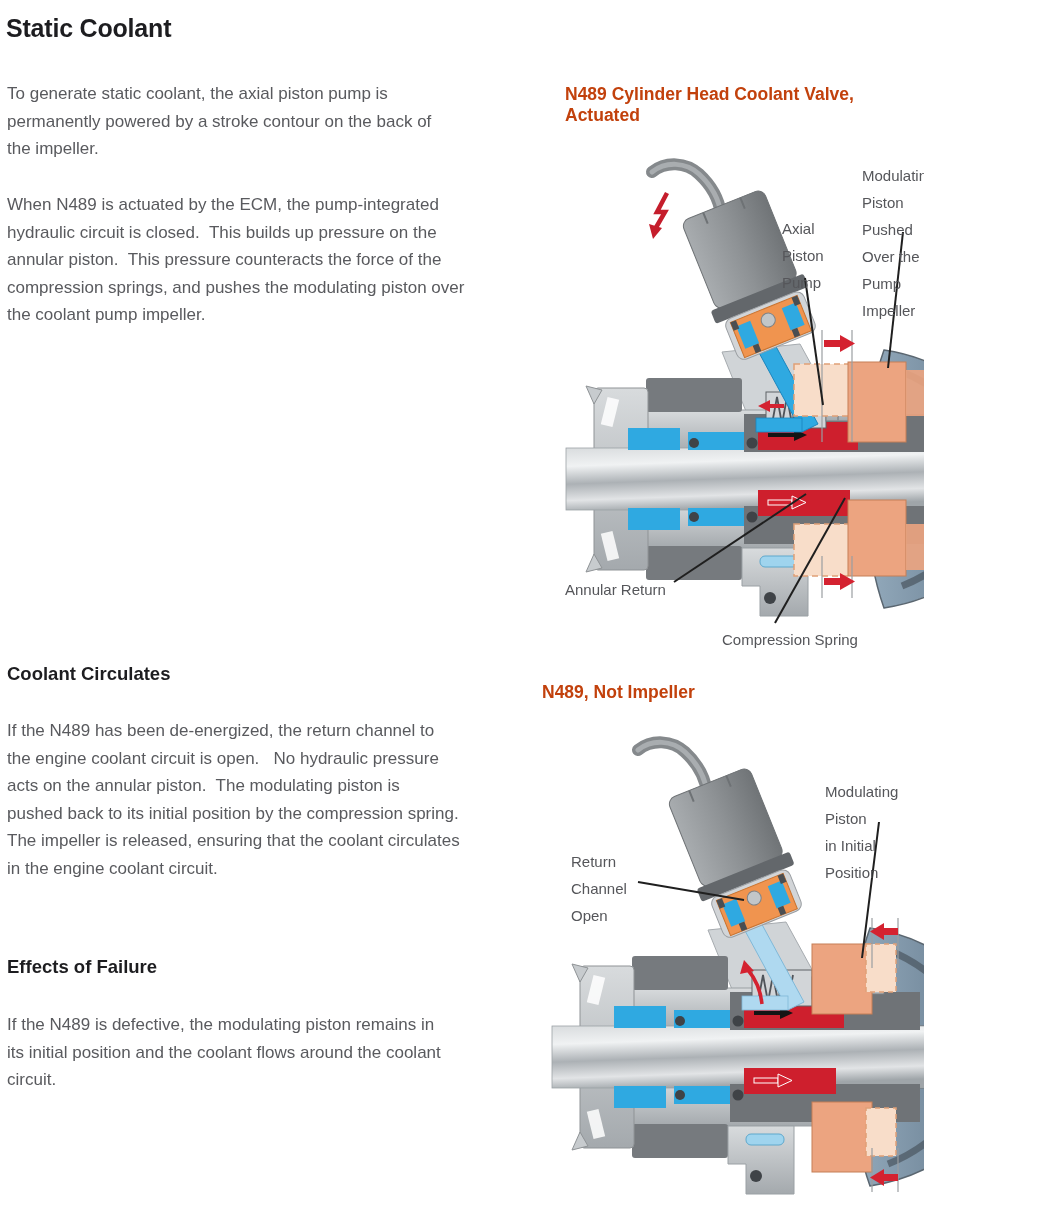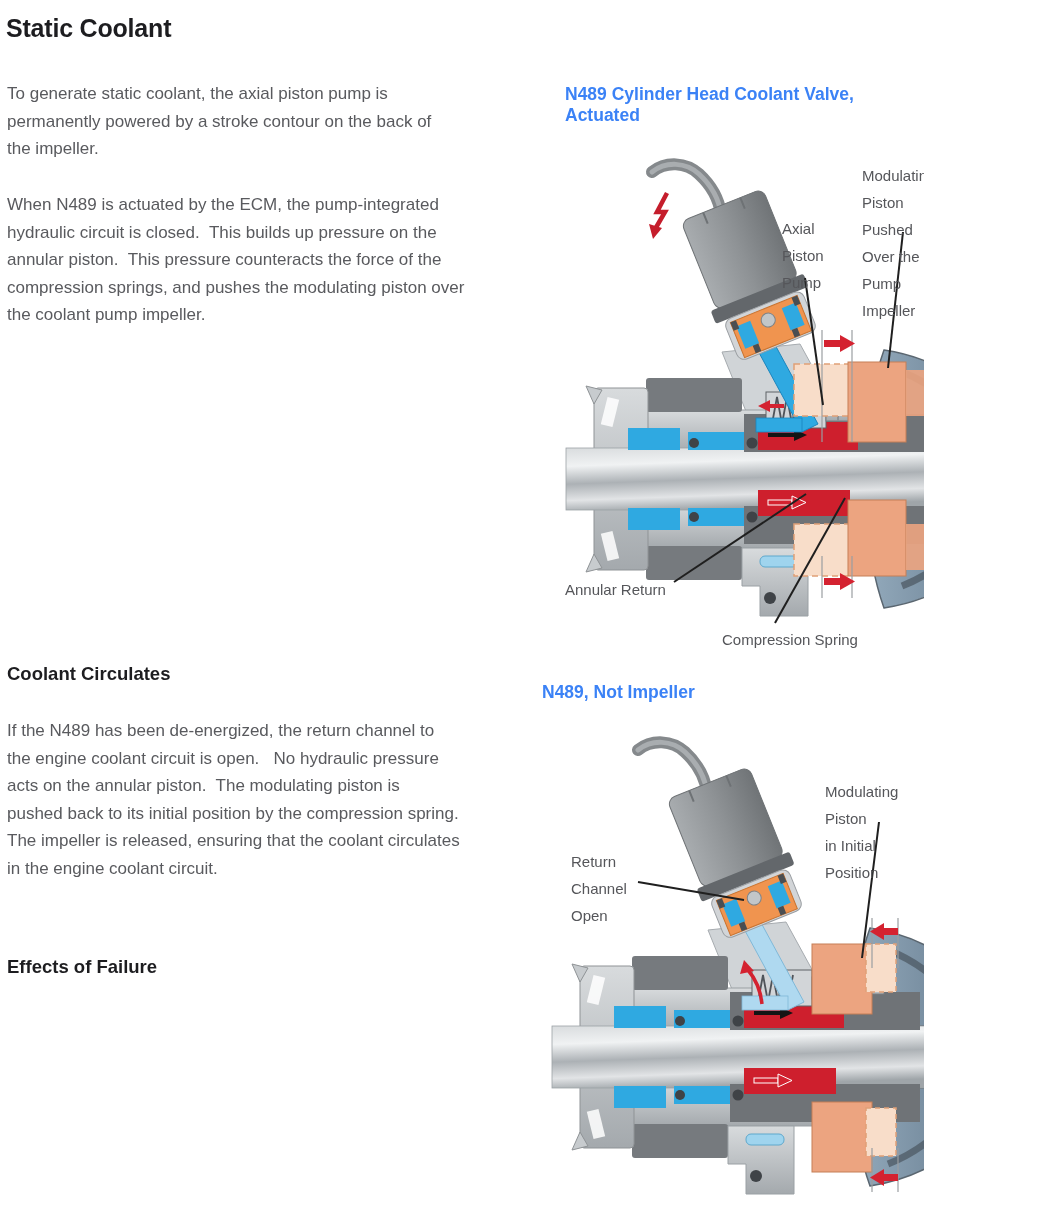--- a/index.html
+++ b/index.html
@@ -14,21 +14,21 @@
   .h2 {
     position:absolute; left:7px;
     font-size:18.5px; font-weight:700; color:#1d1d20;
   }
   .para {
     position:absolute; left:7px; width:500px;
     font-size:17px; line-height:27.6px; color:#595a5e;
     white-space:pre-wrap;
   }
   .fig-title {
-    position:absolute; font-size:17.5px; font-weight:700; color:#3b82f6;
+    position:absolute; font-size:17.5px; font-weight:700; color:#c2410c;
   }
   .fig-label {
     position:absolute; font-size:15px; line-height:27px; color:#55565a;
     white-space:pre-wrap;
   }
   .fig-code {
     position:absolute; font-size:11.5px; color:#76777a; letter-spacing:0.2px;
   }
   .art { position:absolute; left:0; top:0; pointer-events:none; }
 </style>
@@ -215,20 +215,23 @@
 
   <div class="h2" style="top:663px">Coolant Circulates</div>
   <div class="para" style="top:717px">If the N489 has been de-energized, the return channel to
 the engine coolant circuit is open.   No hydraulic pressure
 acts on the annular piston.  The modulating piston is
 pushed back to its initial position by the compression spring.
 The impeller is released, ensuring that the coolant circulates
 in the engine coolant circuit.</div>
 
   <div class="h2" style="top:956px">Effects of Failure</div>
+  <div class="para" style="top:1011px">If the N489 is defective, the modulating piston remains in
+its initial position and the coolant flows around the coolant
+circuit.</div>
 
   <div class="fig-title" style="left:565px; top:84px">N489 Cylinder Head Coolant Valve, Actuated</div>
 
   <div class="fig-label" style="left:862px; top:162px">Modulating Piston
 Pushed Over the
 Pump Impeller</div>
   <div class="fig-label" style="left:782px; top:215px">Axial
 Piston
 Pump</div>
   <div class="fig-label" style="left:565px; top:576px">Annular Return</div>

